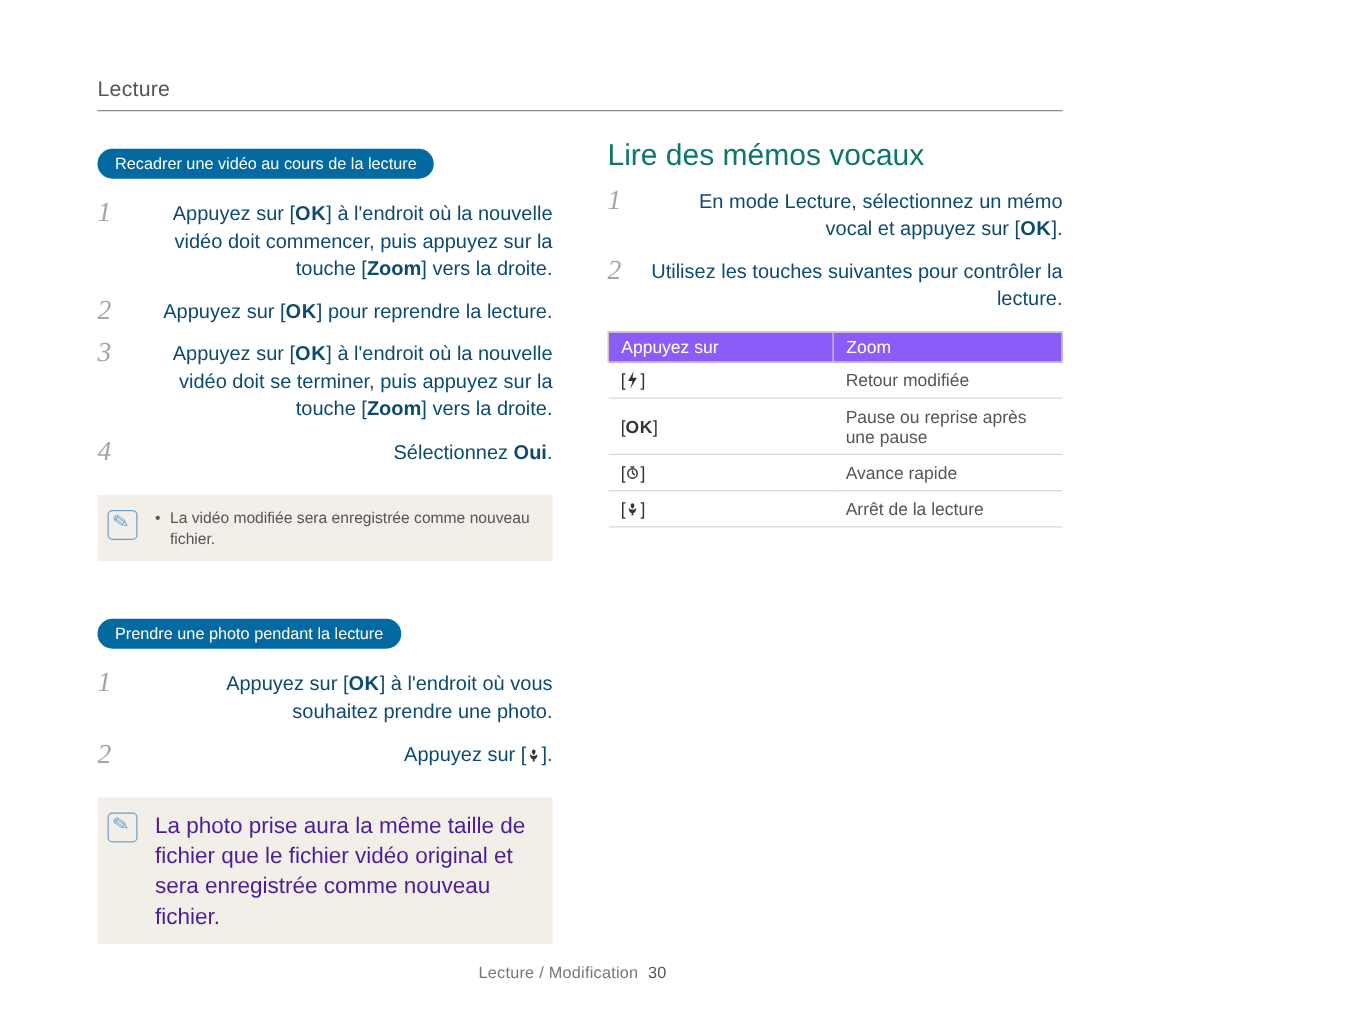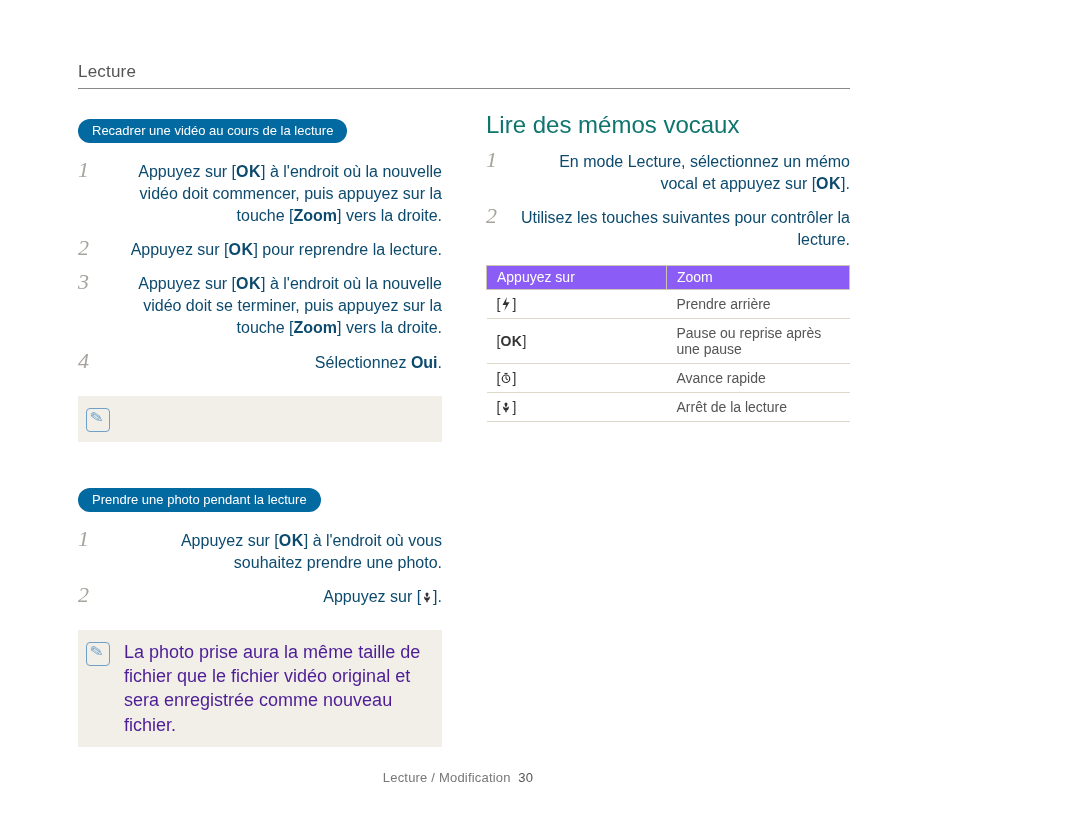--- a/index.html
+++ b/index.html
@@ -197,20 +197,21 @@
           <span>Appuyez sur [</span><span class="ok">OK</span><span>] à l'endroit où la nouvelle vidéo doit se terminer, puis appuyez sur la touche [</span><span class="b">Zoom</span><span>] vers la droite.</span>
         </li>
         <li>
           <span>Sélectionnez </span><span class="b">Oui</span><span>.</span>
         </li>
       </ol>
 
       <div class="note-box">
         <div class="note-icon"></div>
         <ul class="note-list">
+          <li>La vidéo modifiée sera enregistrée comme nouveau fichier.</li>
         </ul>
       </div>
 
       <div style="height:34px"></div>
 
       <div class="pill">Prendre une photo pendant la lecture</div>
 
       <ol class="steps">
         <li>
           <span>Appuyez sur [</span><span class="ok">OK</span><span>] à l'endroit où vous souhaitez prendre une photo.</span>
@@ -250,21 +251,21 @@
             <th>Zoom</th>
           </tr>
         </thead>
         <tbody>
           <tr>
             <td class="keycell">
               <span>[</span><svg class="bolt-icon" viewBox="0 0 12 16">
                   <path d="M7 0 L2 9 H6 L4 16 L10 6 H6 Z" fill="#333"></path>
                 </svg><span>]</span>
             </td>
-            <td>Prendre arrière</td>
+            <td>Retour modifiée</td>
           </tr>
           <tr>
             <td class="keycell">
               <span>[</span><span class="ok">OK</span><span>]</span>
             </td>
             <td>Pause ou reprise après une pause</td>
           </tr>
           <tr>
             <td class="keycell">
               <span>[</span><svg class="timer-icon" viewBox="0 0 16 16">

